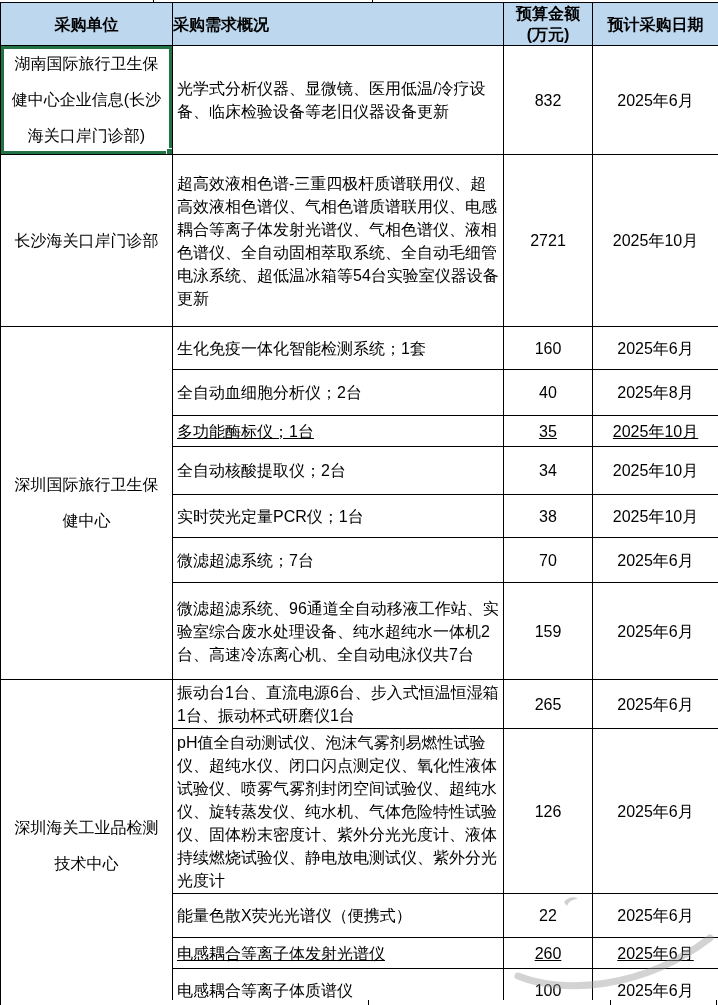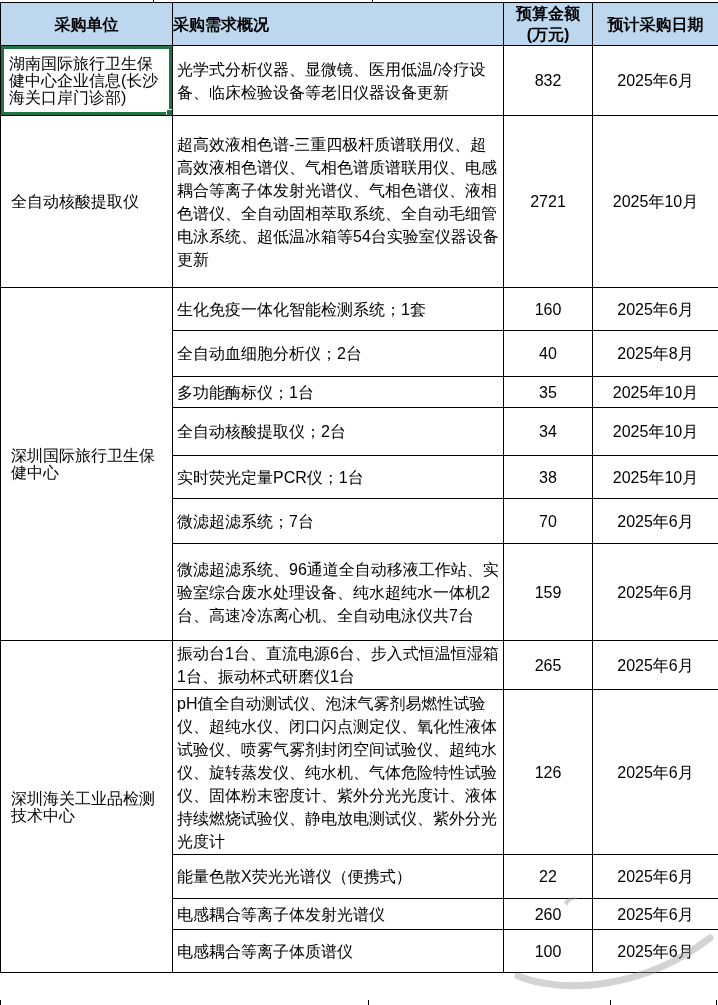--- a/index.html
+++ b/index.html
@@ -22,37 +22,37 @@
     line-height:23px;
     word-break:break-all;
   }
   th{
     background:#BDD7EE;
     font-weight:bold;
     text-align:center;
     line-height:21px;
   }
   td.unit{
-    text-align:left;
+    text-align:center;
     padding:0 10px;
-    line-height:17px;
+    line-height:36px;
   }
   td.demand{
     text-align:left;
     padding:1px 4px;
     border-radius:18px;
   }
   td.num, td.date{
     text-align:center;
     white-space:nowrap;
   }
   
   tr.hdr{height:42px;}
   tr.h70{height:70px;}  tr.h172{height:172px;}
-  tr.h43{height:43px;}  tr.h46{height:46px;}  tr.h47{height:31px;}
+  tr.h43{height:43px;}  tr.h46{height:46px;}  tr.h47{height:31px;text-decoration:underline;}
   tr.h48{height:48px;}  tr.h45{height:45px;}  tr.h97{height:97px;}
   tr.h41{height:41px;}  tr.h165{height:165px;} tr.h44{height:44px;}
   
   td.selected{position:relative;}
   td.selected::after{
     content:"";position:absolute;left:0;top:0;right:0;bottom:0;
     border:3px solid #217346;pointer-events:none;
   }
   td.selected .fill-handle{
     position:absolute;right:-4px;bottom:-4px;width:8px;height:8px;
@@ -111,21 +111,21 @@
     <td class="unit selected" style="padding:0 8px">
       <span>湖南国际旅行卫生保健中心企业信息(长沙海关口岸门诊部)</span>
       <span class="fill-handle"></span>
     </td>
     <td class="demand">光学式分析仪器、显微镜、医用低温/冷疗设备、临床检验设备等老旧仪器设备更新</td>
     <td class="num">832</td>
     <td class="date">2025年6月</td>
   </tr>
 
   <tr class="h172">
-    <td class="unit">全自动核酸提取仪</td>
+    <td class="unit">长沙海关口岸门诊部</td>
     <td class="demand">超高效液相色谱-三重四极杆质谱联用仪、超高效液相色谱仪、气相色谱质谱联用仪、电感耦合等离子体发射光谱仪、气相色谱仪、液相色谱仪、全自动固相萃取系统、全自动毛细管电泳系统、超低温冰箱等54台实验室仪器设备更新</td>
     <td class="num">2721</td>
     <td class="date">2025年10月</td>
   </tr>
 
   <tr class="h43">
     <td class="unit" rowspan="7">深圳国际旅行卫生保健中心</td>
     <td class="demand">生化免疫一体化智能检测系统；1套</td>
     <td class="num">160</td>
     <td class="date">2025年6月</td>

